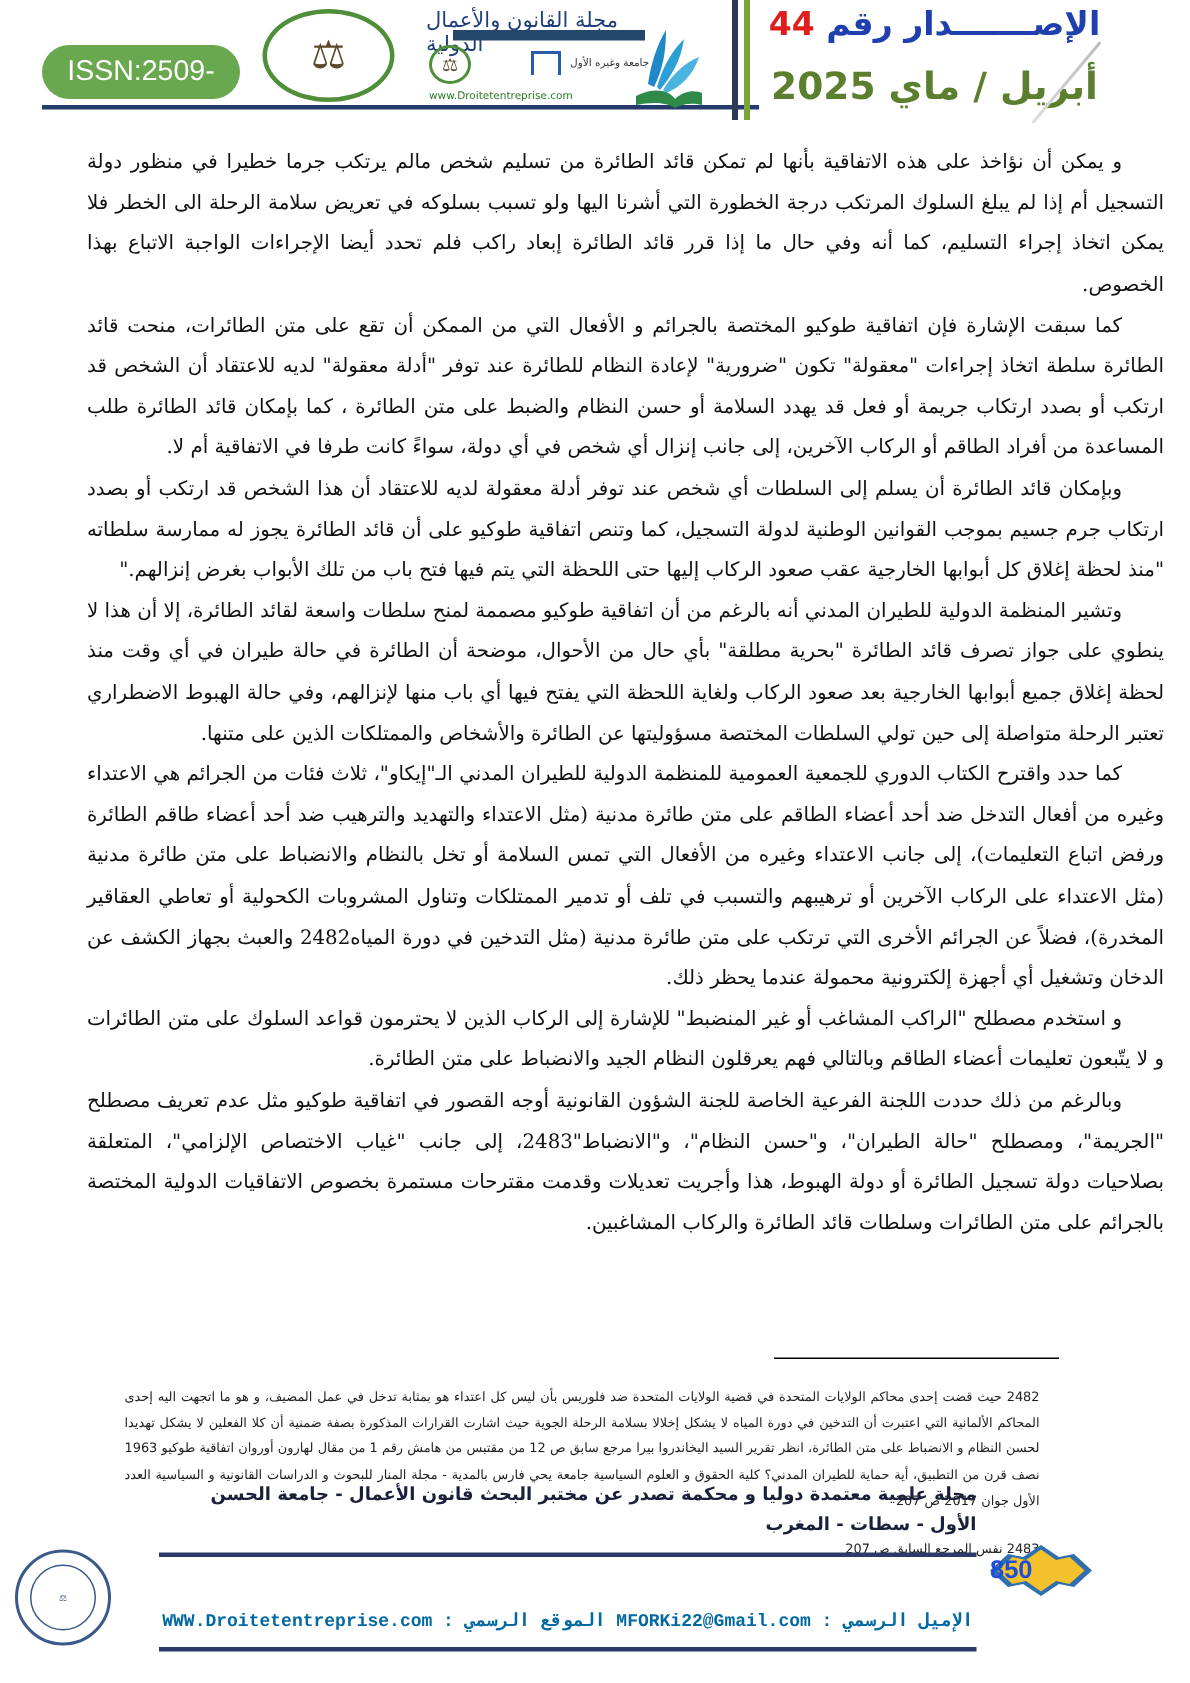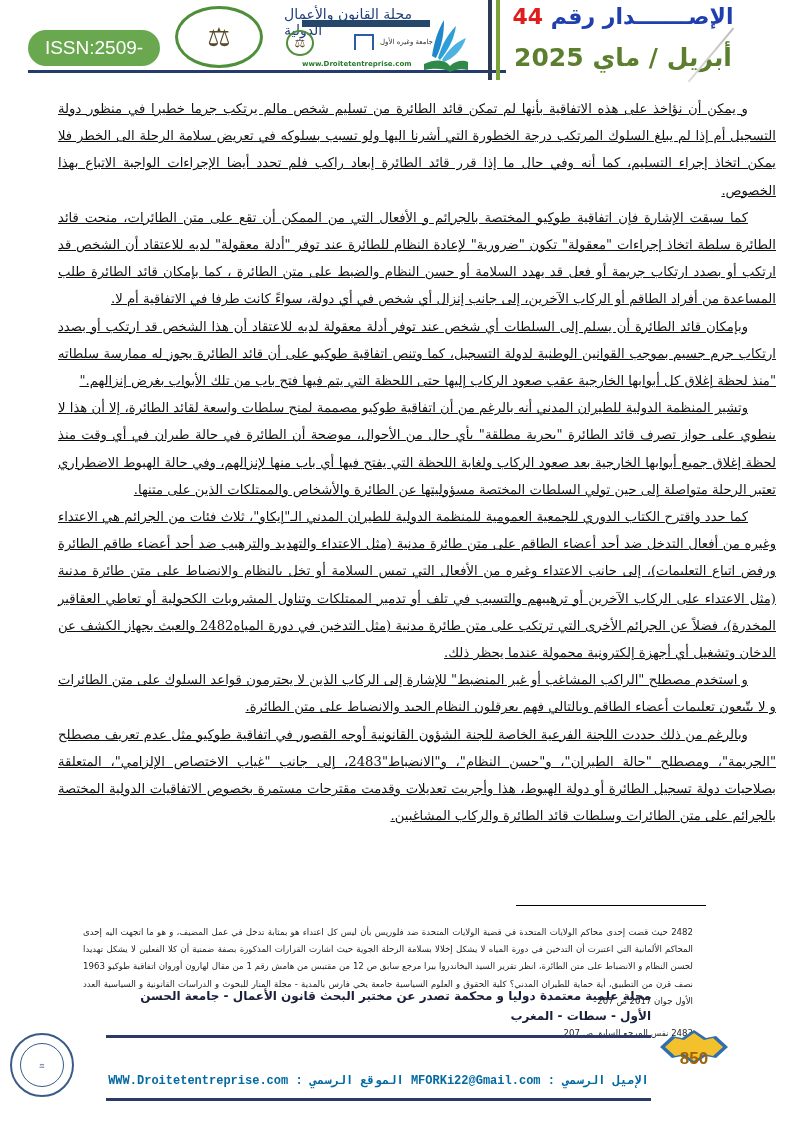--- a/index.html
+++ b/index.html
@@ -10,46 +10,46 @@
   #issn { left:28px; top:30px; width:132px; height:36px; background:#6aa84f; border-radius:18px; color:#fff; font-family:"Liberation Sans", sans-serif; font-size:19px; line-height:36px; text-align:center; }
   #header-rule { left:28px; top:70px; width:478px; height:3px; background:#243b6b; }
   #lab-seal { left:175px; top:6px; width:88px; height:62px; border-radius:50%; border:3px solid #4f8f3a; box-sizing:border-box; display:flex; align-items:center; justify-content:center; }
   #lab-seal .scale { font-size:26px; color:#5a4a2a; }
   #journal-logo { left:284px; top:6px; width:186px; height:64px; }
   #journal-logo .jtitle { position:absolute; left:0; top:0; width:150px; font-size:14px; color:#1f3f7a; text-align:left; direction:rtl; font-weight:normal; font-family:"DejaVu Sans", sans-serif; }
   #journal-logo .jbar { position:absolute; left:18px; top:14px; width:128px; height:7px; background:#24476b; }
   #journal-logo .mini-seal { position:absolute; left:2px; top:24px; width:28px; height:26px; border-radius:50%; border:2px solid #4f8f3a; box-sizing:border-box; font-size:12px; text-align:center; line-height:22px; color:#5a4a2a;}
   #journal-logo .castle { position:absolute; left:70px; top:28px; width:20px; height:16px; border:2px solid #2a5caa; border-bottom:none; box-sizing:border-box; }
   #journal-logo .univ { position:absolute; left:96px; top:32px; font-size:7px; color:#333; direction:rtl; }
-  #journal-logo .jurl { position:absolute; left:18px; top:54px; font-size:7px; color:#2a7a2a; font-weight:bold; font-family:"DejaVu Sans", sans-serif;}
+  #journal-logo .jurl { position:absolute; left:2px; top:54px; font-size:7px; color:#2a7a2a; font-weight:normal; font-family:"DejaVu Sans", sans-serif;}
   #book-icon { position:absolute; left:140px; top:6px; width:44px; height:60px; }
   #sep-navy { left:488px; top:0; width:4px; height:80px; background:#2b3a55; }
   #sep-green { left:496px; top:0; width:4px; height:80px; background:#7aa33a; }
   #issue-line { left:512px; top:2px; width:222px; text-align:center; direction:rtl; font-family:"DejaVu Sans", sans-serif; font-weight:bold; font-size:22px; line-height:30px; }
   #issue-label { color:#1f3fae; }
   #issue-num { color:#e01c1c; }
   #date-line { left:512px; top:38px; width:222px; text-align:center; direction:rtl; font-family:"DejaVu Sans", sans-serif; font-weight:bold; font-size:25px; line-height:40px; color:#5b7f2e; }
   #diag-line { left:710px; top:20px; width:2px; height:70px; background:linear-gradient(#bbb,#ddd); transform:rotate(40deg); }
 
   
   #body-text { left:58px; top:95px; width:718px; direction:rtl; text-align:justify; font-family:"DejaVu Serif", serif; font-size:13.2px; line-height:27.2px; }
-  #body-text p { margin:0 0 0 0; text-indent:28px;text-decoration:underline; }
+  #body-text p { margin:0 0 0 0; text-indent:28px; }
 
   
   #fn-rule { left:516px; top:905px; width:190px; height:1px; background:#000; }
   #footnotes { left:68px; top:909px; width:640px; direction:rtl; text-align:justify; font-family:"DejaVu Sans", sans-serif; font-size:8.6px; line-height:17.2px; color:#222; }
   #footnotes p { margin:15px; }
 
   
   #foot-rule-top { left:106px; top:1035px; width:545px; height:3px; background:#2b3a66; }
   #foot-rule-bot { left:106px; top:1098px; width:545px; height:3px; background:#2b3a66; }
   #foot-line1 { left:106px; top:986px; width:545px; text-align:right; direction:rtl; font-family:"DejaVu Sans", sans-serif; font-weight:bold; font-size:12px; line-height:20px; color:#1a1f3a; }
   #foot-line2 { left:106px; top:1071px; width:545px; text-align:center; direction:rtl; font-family:Liberation Mono, monospace; font-weight:bold; font-size:12px; line-height:20px; color:#0369a1; }
   #page-badge { left:660px; top:1030px; width:68px; height:34px; }
-  #page-num { position:absolute; left:0; top:0; width:68px; height:34px; line-height:34px; text-align:center; font-family:"Liberation Sans", sans-serif; font-weight:bold; font-size:17px; color:#a16207;margin-top:12px; }
+  #page-num { position:absolute; left:0; top:0; width:68px; height:34px; line-height:34px; text-align:left; font-family:"Liberation Sans", sans-serif; font-weight:bold; font-size:17px; color:#1d4ed8; }
   #author-seal { left:10px; top:1033px; width:64px; height:64px; border-radius:50%; border:2px solid #3a5a8a; box-sizing:border-box; display:flex; align-items:center; justify-content:center; }
   #author-seal .inner { width:44px; height:44px; border-radius:50%; border:1px solid #3a5a8a; box-sizing:border-box; font-size:6px; text-align:center; line-height:44px; color:#3a5a8a; }
 </style>
 </head>
 <body>
 
 <div class="abs" id="issn">ISSN:2509-0291</div>
 <div class="abs" id="header-rule"></div>
 
 <div class="abs" id="lab-seal">

